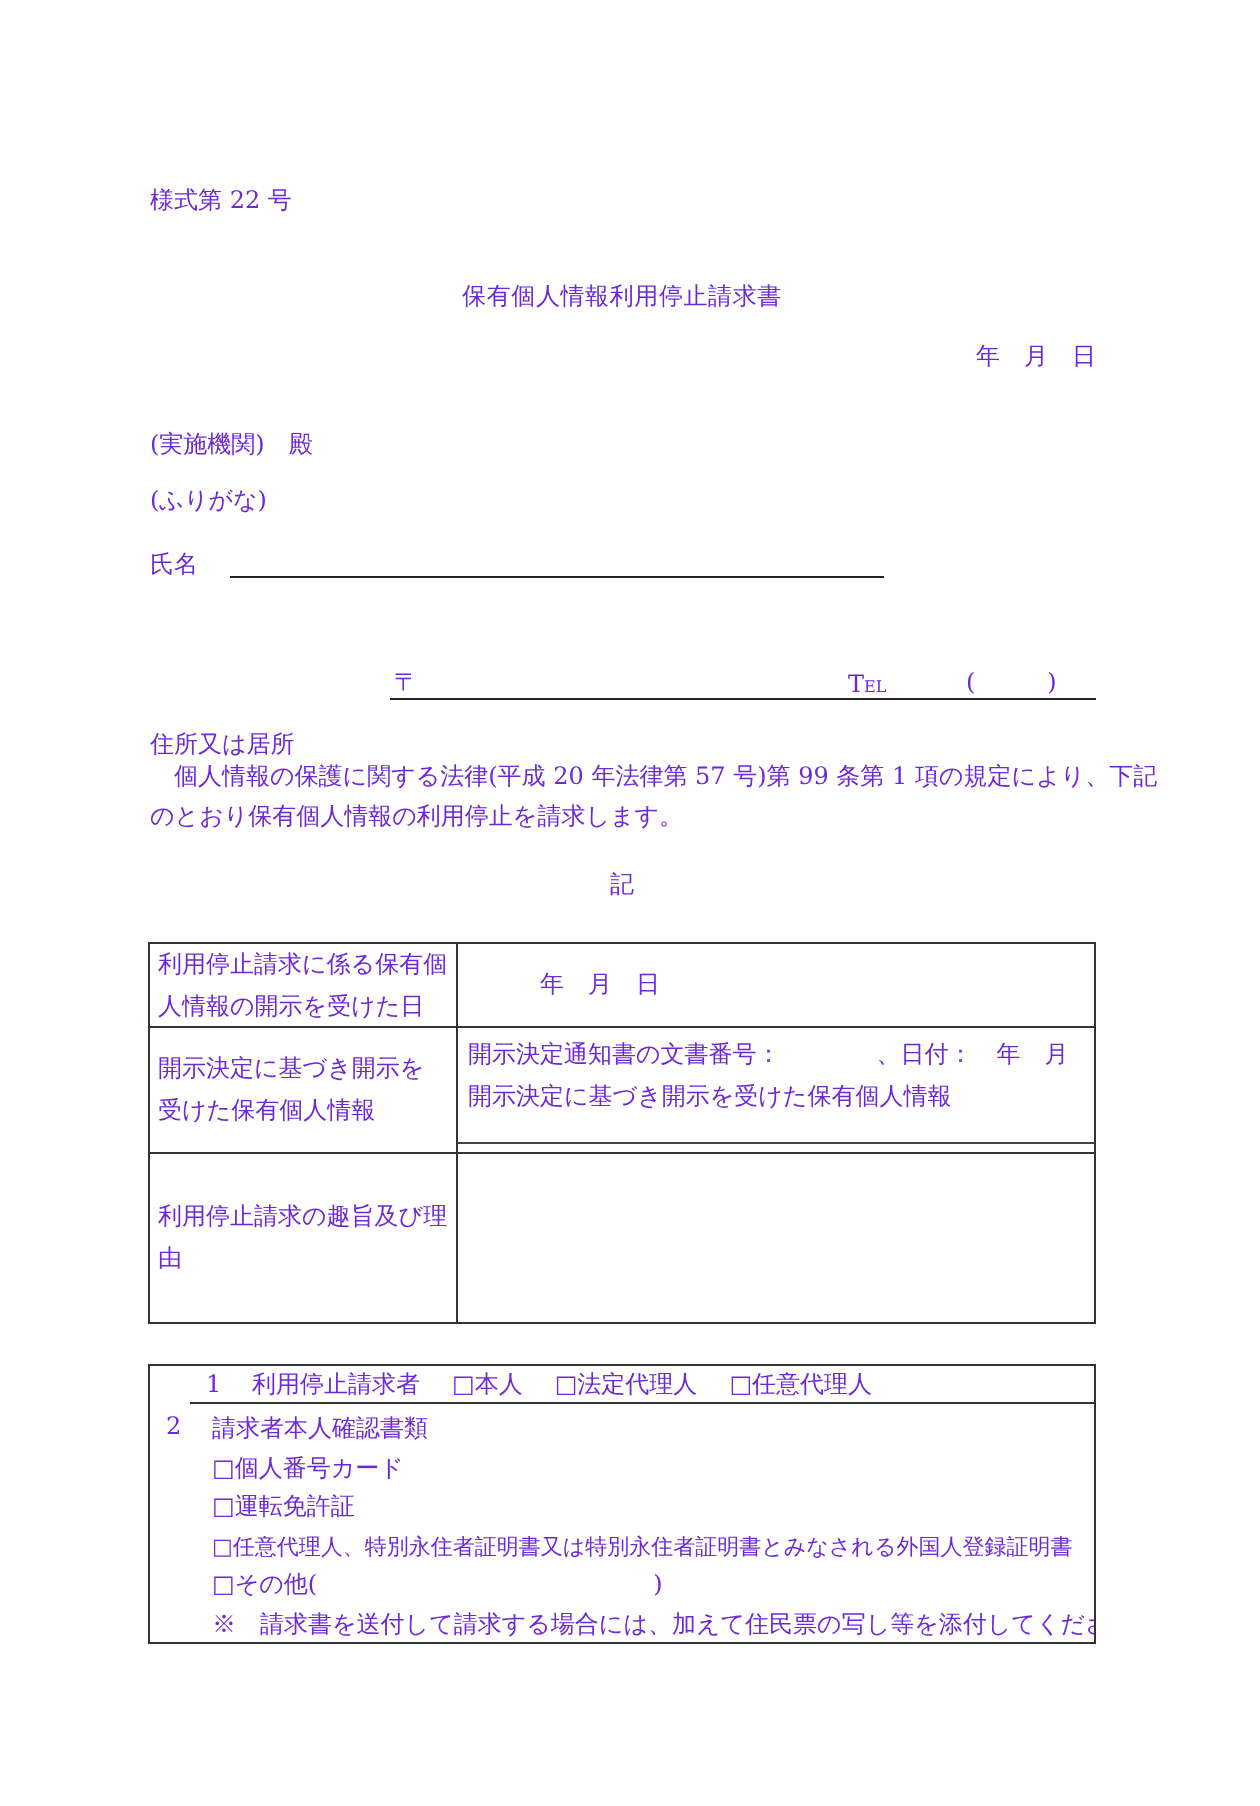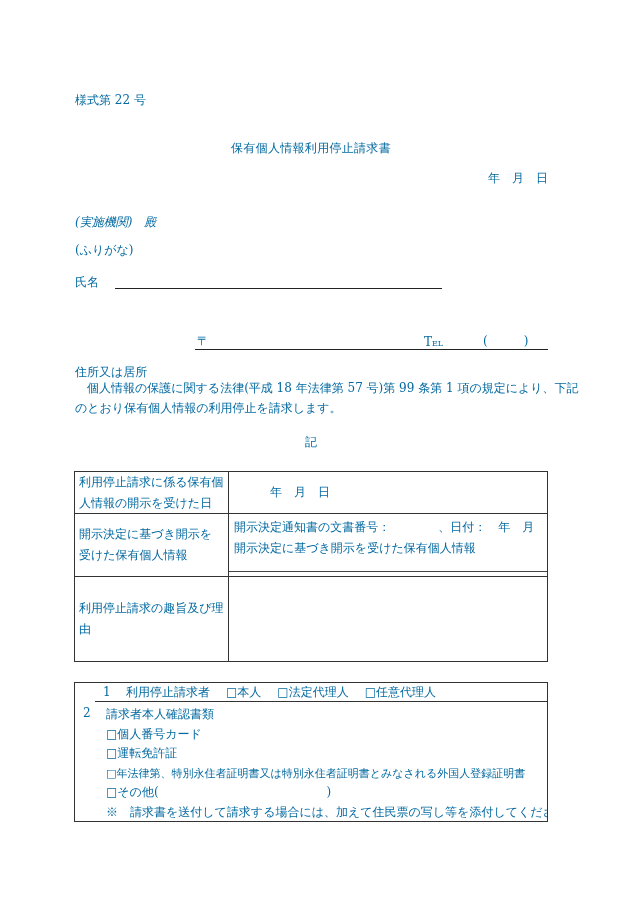--- a/index.html
+++ b/index.html
@@ -1,25 +1,25 @@
 <!DOCTYPE html>
 <html><head>
 <meta charset="utf-8">
 <style>
   html,body{margin:0;padding:0;background:#ffffff;}
   .page{
     position:relative;width:630px;height:903px;background:#ffffff;
     font-family:"DejaVu Serif","Liberation Serif",serif;
-    color:#0369a1;font-size:12px;line-height:16px;overflow:hidden;
+    color:#6d28d9;font-size:12px;line-height:16px;overflow:hidden;
   }
   .abs{position:absolute;white-space:nowrap;}
   .form-no{left:75px;top:92px;}
   .title{left:74px;top:140px;width:474px;text-align:center;letter-spacing:0.3px;}
   .date-line{left:74px;top:170px;width:474px;text-align:right;}
-  .addressee{left:75px;top:214px;font-style:italic;}
+  .addressee{left:75px;top:214px;}
   .furigana{left:75px;top:242px;}
   .name-label{left:75px;top:274px;}
   .name-underline{left:115px;top:272px;width:327px;height:16px;border-bottom:1px solid #222;}
   .addr-label{left:75px;top:324px;margin-top:40px;}
   .addr-underline{left:195px;top:333px;width:353px;height:16px;border-bottom:1px solid #222;}
   .postal-mark{position:absolute;left:2px;top:0;}
   .tel-label{position:absolute;left:229px;top:1px;font-variant:small-caps;font-size:12px;}
   .tel-parens{position:absolute;left:288px;top:0;}
   .body-line1{left:75px;top:380px;width:473px;}
   .body-line2{left:75px;top:400px;width:473px;}
@@ -65,21 +65,21 @@
   <div class="abs name-label">氏名</div>
   <div class="abs name-underline"></div>
   <div class="abs addr-label">住所又は居所</div>
 
   <div class="abs addr-underline">
     <span class="postal-mark">〒</span>
     <span class="tel-label">Tel</span>
     <span class="tel-parens">(　　　)</span>
   </div>
 
-  <div class="abs body-line1">　個人情報の保護に関する法律(平成 18 年法律第 57 号)第 99 条第 1 項の規定により、下記</div>
+  <div class="abs body-line1">　個人情報の保護に関する法律(平成 20 年法律第 57 号)第 99 条第 1 項の規定により、下記</div>
   <div class="abs body-line2">のとおり保有個人情報の利用停止を請求します。</div>
   <div class="abs ki">記</div>
 
   <div class="abs table1">
     <div class="t1-row row-1">
       <div class="t1-label">利用停止請求に係る保有個人情報の開示を受けた日</div>
       <div class="t1-value">
         <div class="vline">年　月　日</div>
       </div>
     </div>
@@ -98,19 +98,19 @@
 
   <div class="abs table2">
     <div class="t2-row1">
       <span class="t2-num">1</span><span>利用停止請求者</span><span class="t2-opt">□本人</span><span class="t2-opt">□法定代理人</span><span class="t2-opt">□任意代理人</span>
     </div>
     <div class="t2-row2">
       <span class="t2-num">2</span>
       <div class="t2-row2-label">請求者本人確認書類</div>
       <div class="t2-item">□個人番号カード</div>
       <div class="t2-item">□運転免許証</div>
-      <div class="t2-item long">□年法律第、特別永住者証明書又は特別永住者証明書とみなされる外国人登録証明書</div>
+      <div class="t2-item long">□任意代理人、特別永住者証明書又は特別永住者証明書とみなされる外国人登録証明書</div>
       <div class="t2-item">□その他(　　　　　　　　　　　　　　)</div>
       <div class="t2-item">※　請求書を送付して請求する場合には、加えて住民票の写し等を添付してください。</div>
     </div>
   </div>
 
 </div>
 
 </body></html>

